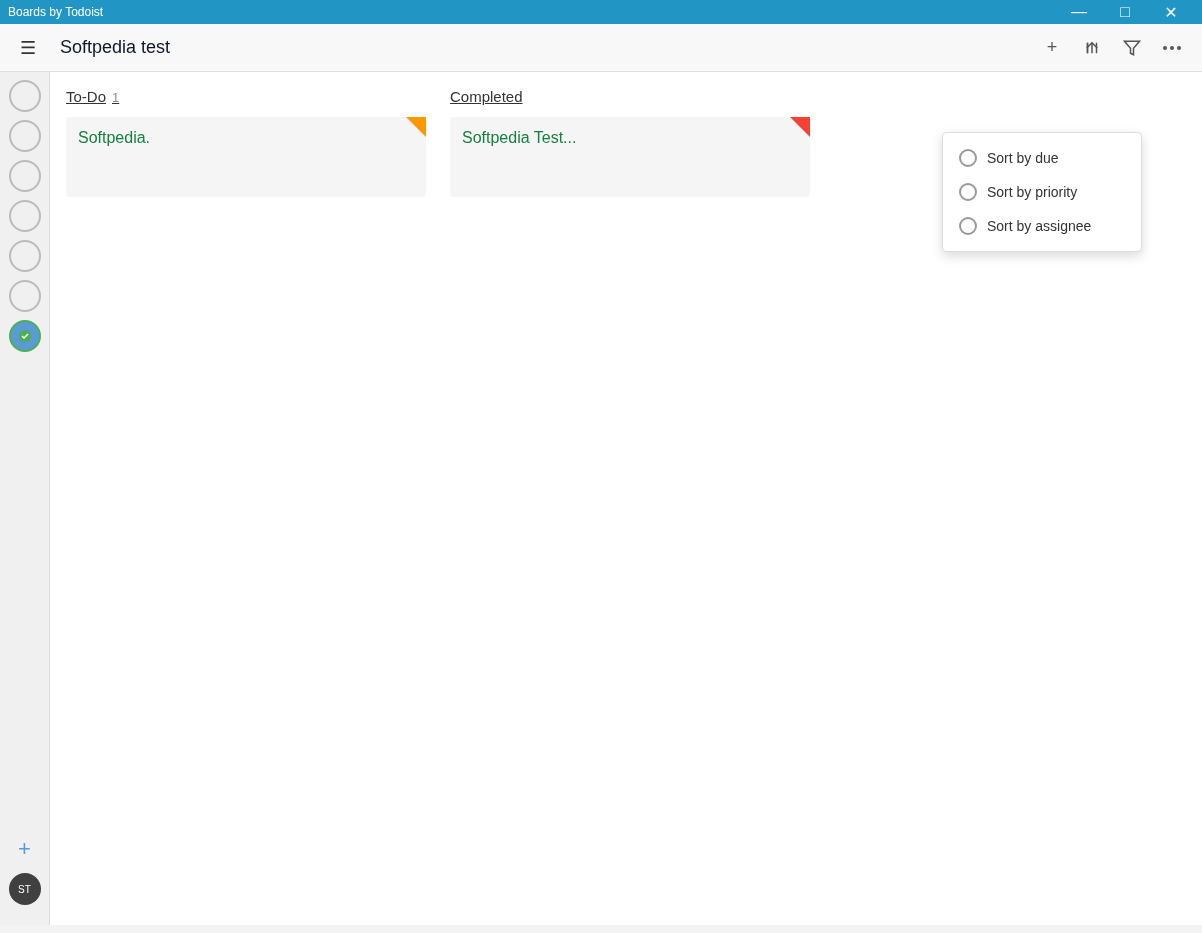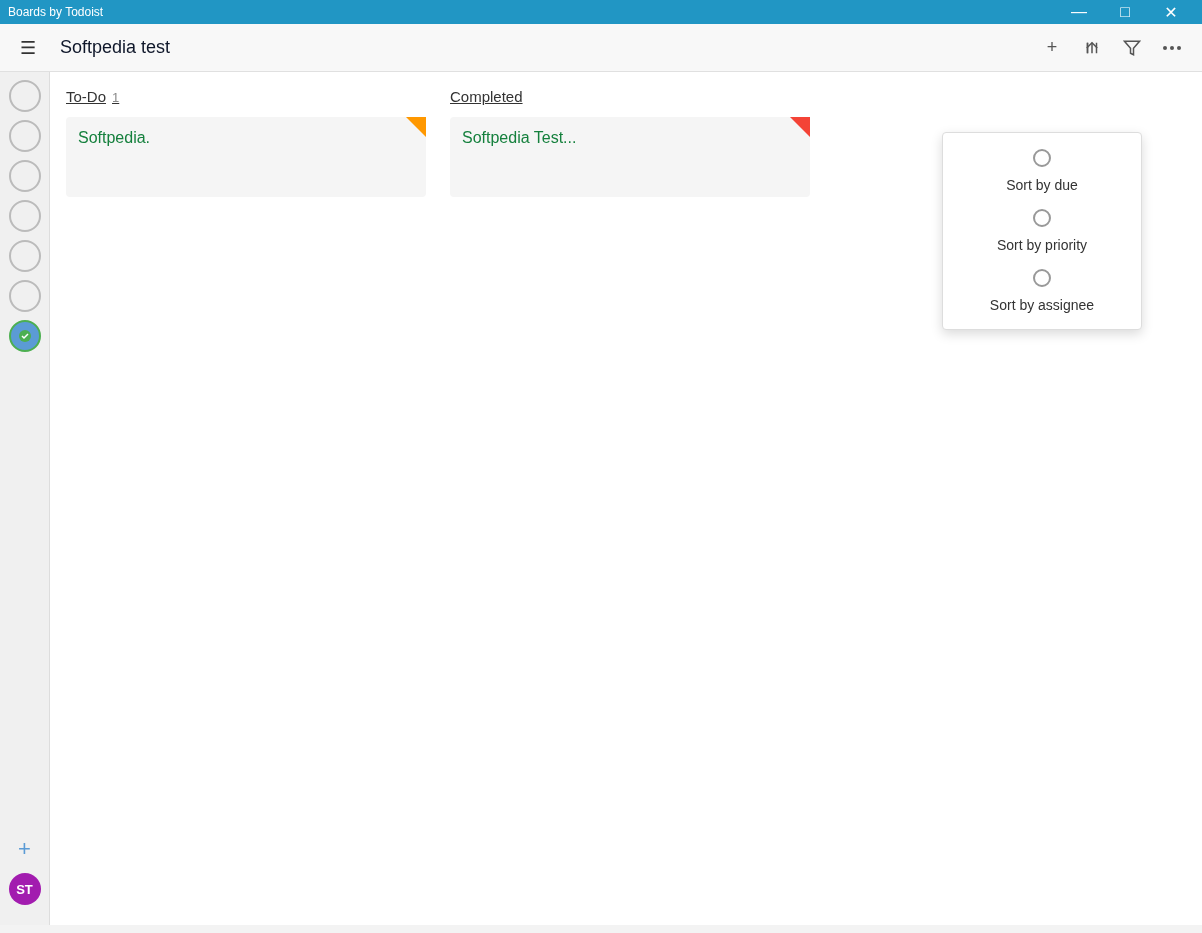--- a/index.html
+++ b/index.html
@@ -87,23 +87,23 @@
       padding-bottom: 12px;
     }
     .sidebar-add-btn {
       width: 32px; height: 32px;
       display: flex; align-items: center; justify-content: center;
       cursor: pointer; color: #5b9bd5; font-size: 22px;
     }
     .sidebar-avatar {
       width: 32px; height: 32px;
       border-radius: 50%;
-      background: #a21caf;
-      display: flex; align-items: center; justify-content: center;
-      color: white; font-size: 13px; font-weight: bold; cursor: pointer;
+      background: #404040;
+      display: flex; align-items: center; justify-content: center;
+      color: white; font-size: 10px; font-weight: normal; cursor: pointer;
     }
 
     
     .board {
       flex: 1;
       padding: 16px;
       display: flex;
       gap: 24px;
       align-items: flex-start;
       overflow-x: auto;
@@ -165,21 +165,20 @@
       z-index: 100;
     }
     .sort-option {
       display: flex;
       align-items: center;
       padding: 8px 16px;
       gap: 10px;
       cursor: pointer;
       font-size: 14px;
       color: #333;
-      flex-direction: column;
     }
     .radio-circle {
       width: 18px; height: 18px;
       border-radius: 50%;
       border: 2px solid #999;
       display: flex; align-items: center; justify-content: center;
       flex-shrink: 0;
     }
     .radio-circle.selected {
       border-color: #1976d2;

